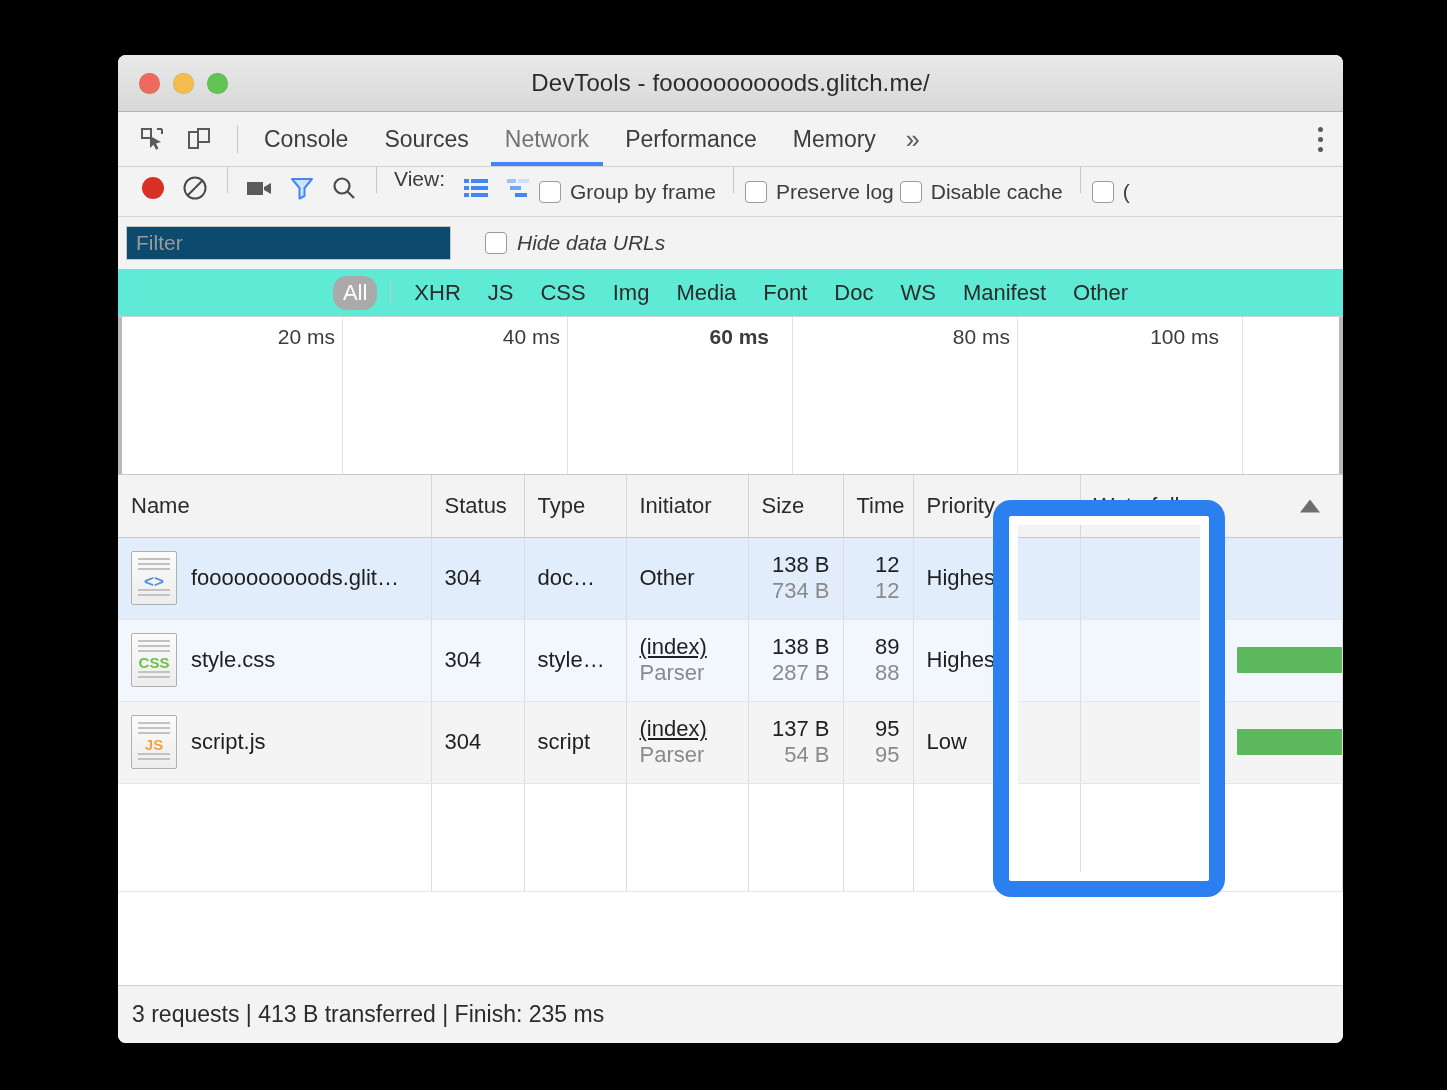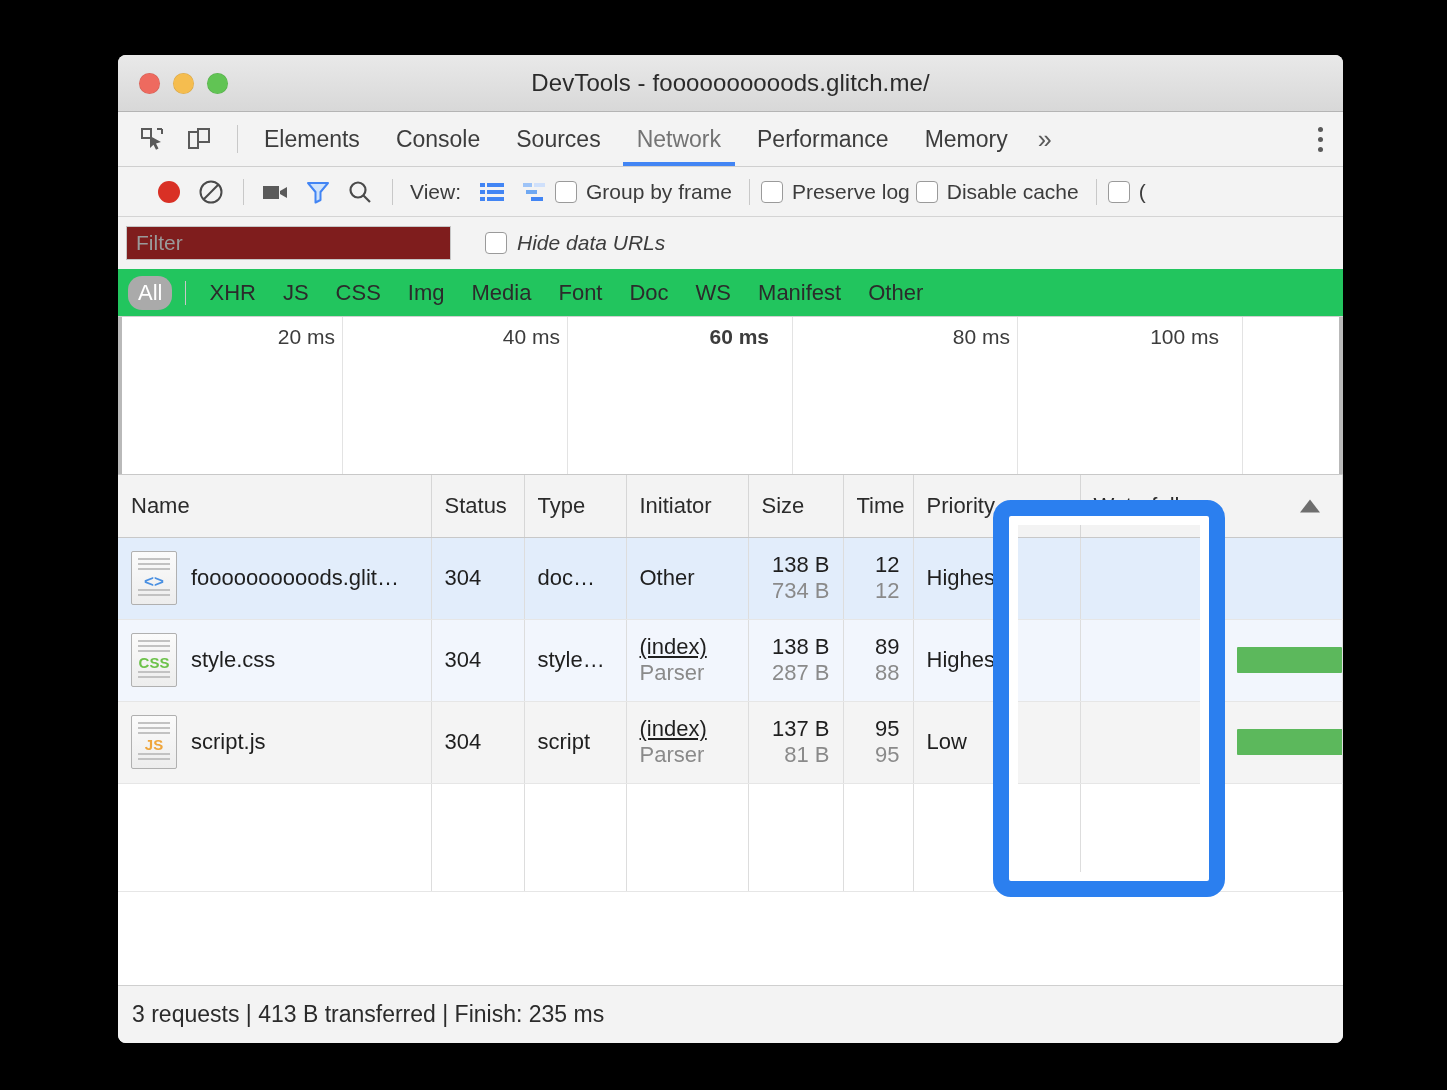--- a/index.html
+++ b/index.html
@@ -100,22 +100,21 @@
     gap: 5px;
   }
   .kebab i { width: 5px; height: 5px; border-radius: 50%; background: #5a5a5a; display: block; }
 
   
   .nettoolbar {
     height: 50px;
     background: #f3f3f3;
     border-bottom: 1px solid #d4d4d4;
     display: flex;
-    align-items: center;
-    padding-left: 30px;
+    padding-left: 14px;
     flex: none;
     overflow: hidden;
   }
   .tb-btn {
     width: 42px; height: 42px;
     display: flex; align-items: center; justify-content: center;
     flex: none;
   }
   .rec-dot {
     width: 22px; height: 22px; border-radius: 50%;
@@ -141,40 +140,41 @@
   .filterbar {
     height: 52px;
     background: #f3f3f3;
     display: flex;
     align-items: center;
     padding-left: 8px;
     flex: none;
   }
   .filter-input {
     width: 325px; height: 34px;
-    background: #7f1d1d;
+    background: #0c4a6e;
     border: 1px solid #c6c6c6;
     font-size: 21px;
     color: #9a9a9a;
     padding: 0 9px;
     display: flex; align-items: center;
     font-family: "Liberation Sans", sans-serif;
   }
   .hide-urls { display: flex; align-items: center; gap: 10px; margin-left: 34px; font-style: italic; }
 
   
   .typebar {
     height: 48px;
-    background: #22c55e;
+    background: #5eead4;
     border-bottom: 1px solid #d0d0d0;
     display: flex;
     align-items: center;
     padding-left: 10px;
     gap: 7px;
     flex: none;
+    justify-content: center;
   }
   .type-chip {
     font-size: 22px;
     color: #2b2b2b;
     padding: 4px 10px;
     border-radius: 14px;
     white-space: nowrap;
   }
   .type-chip.active { background: #aaaaaa; color: #ffffff; }
   .typebar .chip-sep { width: 1px; height: 24px; background: #c8c8c8; margin: 0 6px; flex: none; }
@@ -363,21 +363,20 @@
       </div>
       <div class="tool-ico">
         <svg width="26" height="26" viewBox="0 0 26 26">
           <rect x="3" y="6" width="9" height="16" fill="none" stroke="#5a5a5a" stroke-width="2"></rect>
           <rect x="12" y="3" width="11" height="13" fill="none" stroke="#5a5a5a" stroke-width="2"></rect>
         </svg>
       </div>
     </div>
     <div class="vdiv"></div>
     <div class="tabs">
-      <div class="tab">Elements</div>
       <div class="tab">Console</div>
       <div class="tab">Sources</div>
       <div class="tab active">Network</div>
       <div class="tab">Performance</div>
       <div class="tab">Memory</div>
       <div class="tab more">»</div>
     </div>
     <div class="tabbar-right">
       <div class="vdiv"></div>
       <div class="kebab">
@@ -631,21 +630,21 @@
           <td>script</td>
           <td>
             <div class="stack">
               <div class="linkish">(index)</div>
               <div class="sub">Parser</div>
             </div>
           </td>
           <td class="right">
             <div class="stack">
               <div>137 B</div>
-              <div class="sub">81 B</div>
+              <div class="sub">54 B</div>
             </div>
           </td>
           <td class="right">
             <div class="stack">
               <div>95</div>
               <div class="sub">95</div>
             </div>
           </td>
           <td>Low</td>
           <td class="wf-cell">

